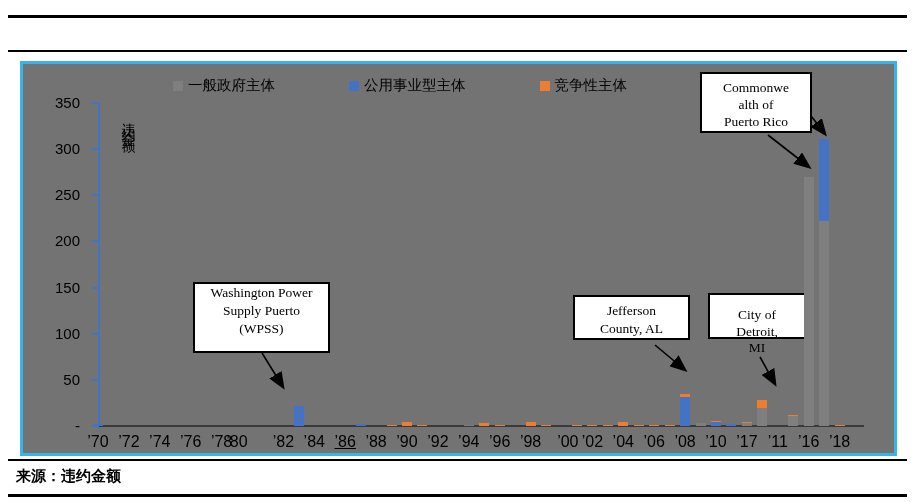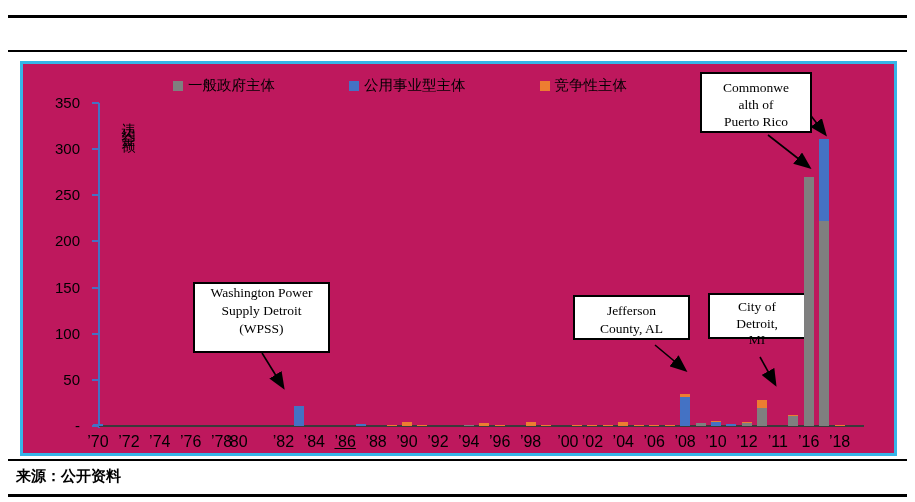--- a/index.html
+++ b/index.html
@@ -4,37 +4,37 @@
 <style>
   html,body{margin:0;padding:0;background:#fff;}
   .page{position:relative;width:915px;height:502px;background:#fff;font-family:"Liberation Sans","DejaVu Sans",sans-serif;overflow:hidden;}
   .rule{position:absolute;left:8px;right:8px;background:#000;}
   .rule-top{top:15px;height:3px;}
   .rule-mid{top:50px;height:2px;}
   .rule-bottom{top:459px;height:2px;}
   .rule-final{top:494px;height:3px;}
   .fig-title{position:absolute;top:23px;left:0;width:100%;text-align:center;font-weight:bold;font-size:17px;color:#000;}
   .source{position:absolute;top:467px;left:16px;font-weight:bold;font-size:15px;color:#000;}
-  .chart-frame{position:absolute;left:20px;top:61px;width:877px;height:395px;border:3px solid #36b5e8;box-sizing:border-box;background:#be185d;}
+  .chart-frame{position:absolute;left:20px;top:61px;width:877px;height:395px;border:3px solid #36b5e8;box-sizing:border-box;background:#737373;}
   .plot{position:absolute;left:0;top:0;width:871px;height:389px;}
   .y-axis{position:absolute;left:75px;top:39px;width:2px;height:325px;background:#4472C4;}
   .x-axis{position:absolute;left:76px;top:361px;width:765px;height:2px;background:#3a3a3a;}
   .y-tick{position:absolute;width:7px;height:2px;background:#4472C4;}
   .y-lab{position:absolute;left:7px;width:50px;text-align:right;font-size:15px;color:#000;}
   .x-lab{position:absolute;width:34px;text-align:center;font-size:16px;color:#000;}
   .y-title{position:absolute;left:96px;top:48px;writing-mode:vertical-rl;text-orientation:upright;font-family:"Liberation Serif","DejaVu Serif",serif;font-size:14px;letter-spacing:5px;color:#000;}
   .legend{position:absolute;left:150px;top:12px;display:flex;gap:74px;align-items:center;}
   .legend-item{display:flex;align-items:center;gap:5px;font-family:"Liberation Serif","DejaVu Serif",serif;font-size:14.5px;color:#000;}
   .legend-item .sq{width:10px;height:10px;display:inline-block;}
   .bar{position:absolute;width:10px;}
   .ann{position:absolute;border:2px solid #000;background:#fff;box-sizing:border-box;text-align:center;font-family:"Liberation Serif","DejaVu Serif",serif;font-size:13.5px;color:#000;overflow:visible;}
   .ann div{white-space:nowrap;}
   #ann-wpss{left:170px;top:218px;width:137px;height:71px;line-height:18px;}
   #ann-jefferson{left:550px;top:231px;width:117px;height:45px;padding-top:5px;line-height:18px;}
-  #ann-detroit{left:685px;top:229px;width:98px;height:46px;padding-top:4px;line-height:16.5px;}
+  #ann-detroit{left:685px;top:229px;width:98px;height:46px;padding-top:12px;line-height:16.5px;}
   #ann-pr{left:677px;top:8px;width:112px;height:61px;padding-top:5px;line-height:17px;}
   .arrows{position:absolute;left:0;top:0;pointer-events:none;}
 </style>
 </head>
 <body>
 
 <div class="page">
   <div class="rule rule-top"></div>
   <div class="rule rule-mid"></div>
 
@@ -68,21 +68,21 @@
           <span>公用事业型主体</span>
         </div>
         <div class="legend-item">
           <span class="sq" style="background: rgb(237, 125, 49);"></span>
           <span>竞争性主体</span>
         </div>
       </div>
 
       <div class="ann" id="ann-wpss">
         <div>Washington Power</div>
-        <div>Supply Detroit</div>
+        <div>Supply Puerto</div>
         <div>(WPSS)</div>
       </div>
       <div class="ann" id="ann-jefferson">
         <div>Jefferson</div>
         <div>County, AL</div>
       </div>
       <div class="ann" id="ann-detroit">
         <div>City of</div>
         <div>Detroit,</div>
         <div>MI</div>
@@ -122,21 +122,21 @@
         <div class="x-lab" style="left: 397.9px; top: 369px;">’92</div>
         <div class="x-lab" style="left: 428.8px; top: 369px;">’94</div>
         <div class="x-lab" style="left: 459.7px; top: 369px;">’96</div>
         <div class="x-lab" style="left: 490.6px; top: 369px;">’98</div>
         <div class="x-lab" style="left: 521.5px; top: 369px; text-align: right;">’00</div>
         <div class="x-lab" style="left: 552.4px; top: 369px;">’02</div>
         <div class="x-lab" style="left: 583.3px; top: 369px;">’04</div>
         <div class="x-lab" style="left: 614.2px; top: 369px;">’06</div>
         <div class="x-lab" style="left: 645.1px; top: 369px;">’08</div>
         <div class="x-lab" style="left: 676px; top: 369px;">’10</div>
-        <div class="x-lab" style="left: 706.9px; top: 369px;">’12</div>
+        <div class="x-lab" style="left: 706.9px; top: 369px;">’17</div>
         <div class="x-lab" style="left: 737.8px; top: 369px;">’11</div>
         <div class="x-lab" style="left: 768.7px; top: 369px;">’16</div>
         <div class="x-lab" style="left: 799.6px; top: 369px;">’18</div>
         <div class="bar" style="left: 70px; top: 360.154px; height: 1.84571px; background: rgb(68, 114, 196);"></div>
         <div class="bar" style="left: 270.85px; top: 341.697px; height: 20.3029px; background: rgb(68, 114, 196);"></div>
         <div class="bar" style="left: 332.65px; top: 360.154px; height: 1.84571px; background: rgb(68, 114, 196);"></div>
         <div class="bar" style="left: 363.55px; top: 361px; height: 1px; background: rgb(237, 125, 49);"></div>
         <div class="bar" style="left: 379px; top: 358.309px; height: 3.69143px; background: rgb(237, 125, 49);"></div>
         <div class="bar" style="left: 394.45px; top: 361px; height: 1px; background: rgb(237, 125, 49);"></div>
         <div class="bar" style="left: 440.8px; top: 360.616px; height: 1.38429px; background: rgb(127, 127, 127);"></div>
@@ -164,15 +164,15 @@
         <div class="bar" style="left: 765.25px; top: 351.849px; height: 10.1514px; background: rgb(127, 127, 127);"></div>
         <div class="bar" style="left: 765.25px; top: 350.849px; height: 1px; background: rgb(237, 125, 49);"></div>
         <div class="bar" style="left: 780.7px; top: 112.829px; height: 249.171px; background: rgb(127, 127, 127);"></div>
         <div class="bar" style="left: 796.15px; top: 157.126px; height: 204.874px; background: rgb(127, 127, 127);"></div>
         <div class="bar" style="left: 796.15px; top: 74.9914px; height: 82.1343px; background: rgb(68, 114, 196);"></div>
         <div class="bar" style="left: 811.6px; top: 361px; height: 1px; background: rgb(237, 125, 49);"></div>
       </div>
   </div>
 
   <div class="rule rule-bottom"></div>
-  <div class="source">来源：公开资料</div>
+  <div class="source">来源：违约金额</div>
   <div class="rule rule-final"></div>
 </div>
 
 </body></html>

